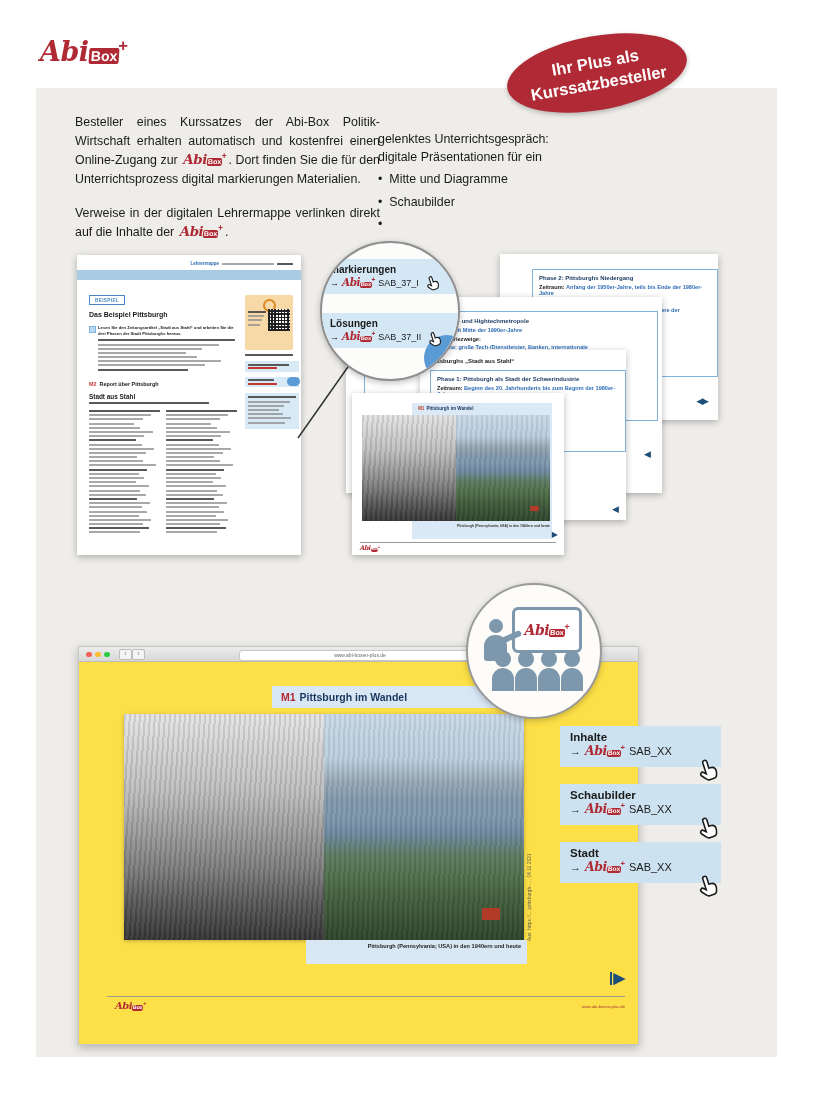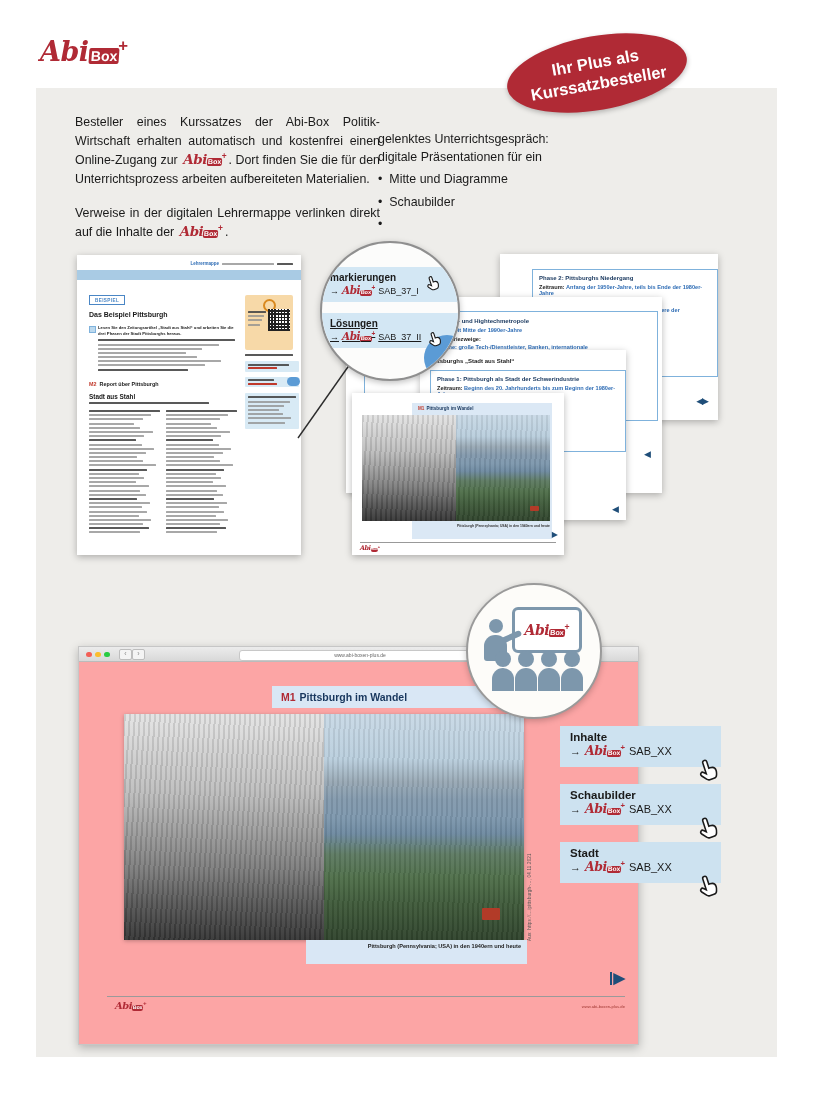--- a/index.html
+++ b/index.html
@@ -111,21 +111,21 @@
   #board{position:absolute;left:44px;top:22px;width:64px;height:40px;border:3px solid #7d97ac;border-radius:6px;
          background:#fff;display:flex;align-items:center;justify-content:center;}
   #board .logo{font-size:14px;}
   .pres-head{position:absolute;left:21px;top:34px;width:14px;height:14px;border-radius:50%;background:#7d97ac;}
   .pres-body{position:absolute;left:16px;top:50px;width:23px;height:26px;border-radius:11px 11px 3px 3px;background:#7d97ac;}
   .pres-arm{position:absolute;left:32px;top:49px;width:22px;height:6px;border-radius:3px;background:#7d97ac;transform:rotate(-24deg);}
   .aud{position:absolute;top:66px;width:22px;height:40px;}
   .aud::before{content:"";position:absolute;left:3px;top:0;width:16px;height:16px;border-radius:50%;background:#7d97ac;}
   .aud::after{content:"";position:absolute;left:0;top:17px;width:22px;height:23px;border-radius:11px 11px 0 0;background:#7d97ac;}
   
-  #browser{left:78px;top:646px;width:559px;height:397px;background:#fca5a5;border:1px solid #c6c6c6;
+  #browser{left:78px;top:646px;width:559px;height:397px;background:#fde047;border:1px solid #c6c6c6;
            box-shadow:0 3px 9px rgba(0,0,0,.25);z-index:5;}
   #chrome{position:absolute;left:0;top:0;width:100%;height:14px;background:linear-gradient(#ececec,#d8d8d8);
           border-bottom:1px solid #bbb;}
   .dot{position:absolute;top:4.5px;width:5.5px;height:5.5px;border-radius:50%;}
   #dot-r{left:7px;background:#f25f57;}#dot-y{left:16px;background:#fbbd2e;}#dot-g{left:25px;background:#2acb42;}
   .navbtn{position:absolute;top:2px;width:11px;height:9px;border:.5px solid #bdbdbd;background:#f4f4f4;
           color:#8a8a8a;font-size:7px;line-height:8px;text-align:center;border-radius:2px;}
   #urlbar{position:absolute;left:160px;top:2.5px;width:240px;height:9px;background:#fff;border:.5px solid #c8c8c8;
           border-radius:3px;font-size:5px;color:#666;text-align:center;line-height:9px;}
   #b-band{position:absolute;left:193px;top:39px;width:255px;height:22px;background:#d9e7f5;
@@ -162,21 +162,21 @@
     <span>Ihr Plus als</span>
     <span>Kurssatzbesteller</span>
   </div>
 
   <div class="abs" id="intro">
     <p><span>Besteller eines Kurssatzes der Abi-Box Politik-Wirtschaft erhalten automatisch und kostenfrei einen Online-Zugang zur</span>
       <span class="logo">
           <span class="abi">Abi</span>
           <span class="box">Box</span>
           <span class="plus">+</span>
-        </span><span>. Dort finden Sie die für den Unterrichtsprozess arbeiten aufbereiteten Materialien.</span></p>
+        </span><span>. Dort finden Sie die für den Unterrichtsprozess digital markierungen Materialien.</span></p>
     <p><span>Verweise in der digitalen Lehrermappe verlinken direkt auf die Inhalte der</span>
       <span class="logo">
           <span class="abi">Abi</span>
           <span class="box">Box</span>
           <span class="plus">+</span>
         </span><span>.</span></p>
   </div>
 
   <div class="abs" id="features">
     <div>gelenktes Unterrichtsgespräch:</div>
@@ -375,33 +375,33 @@
         <span class="plus">+</span>
       </span>
     <div class="play">▶</div>
   </div>
 
   <svg class="connector" width="70" height="95">
     <line x1="62" y1="14" x2="10" y2="88"></line>
   </svg>
 
   <div class="abs" id="magnifier">
-    <div class="mag-box" style="top:24px;">
+    <div class="mag-box" style="top:16px;">
       <div class="t">markierungen</div>
       <div class="l">
           <span>→</span>
         <span class="logo">
             <span class="abi">Abi</span>
             <span class="box">Box</span>
             <span class="plus">+</span>
           </span>
         <span>SAB_37_I</span>
         </div>
     </div>
-    <div class="mag-box" style="top:70px;text-decoration:underline;">
+    <div class="mag-box" style="top:70px;">
       <div class="t">Lösungen</div>
       <div class="l">
           <span>→</span>
         <span class="logo">
             <span class="abi">Abi</span>
             <span class="box">Box</span>
             <span class="plus">+</span>
           </span>
         <span>SAB_37_II</span>
         </div>

